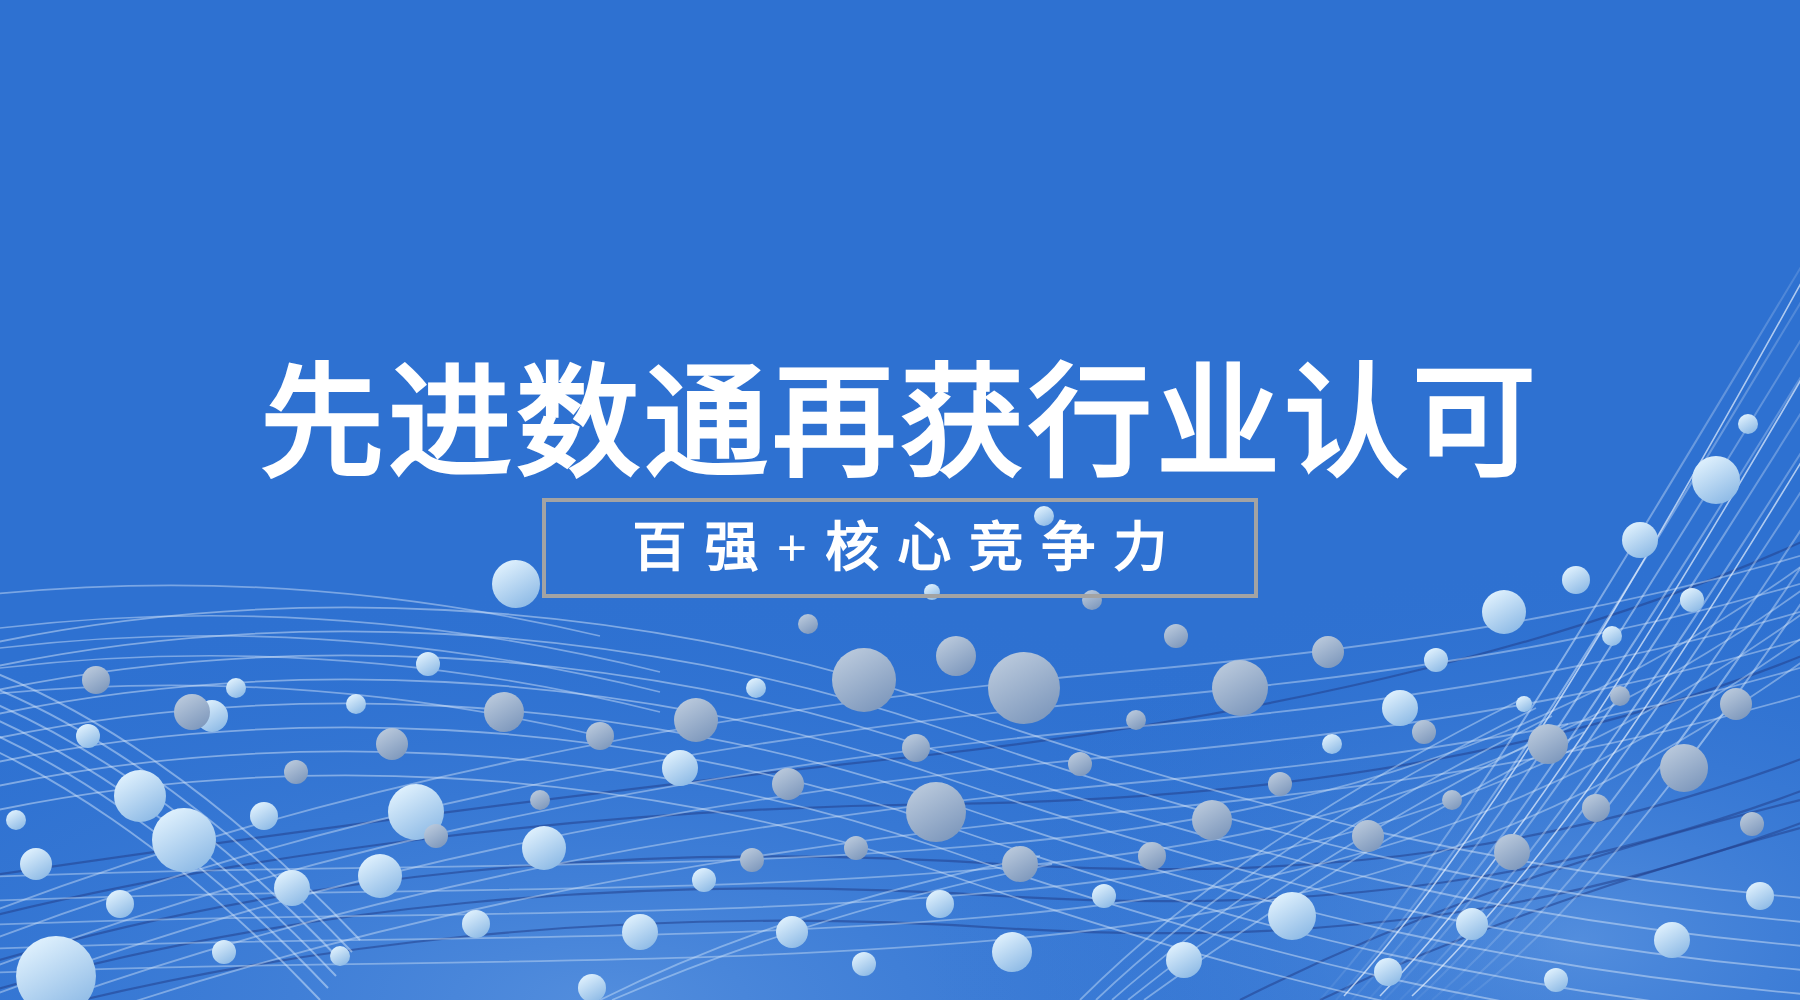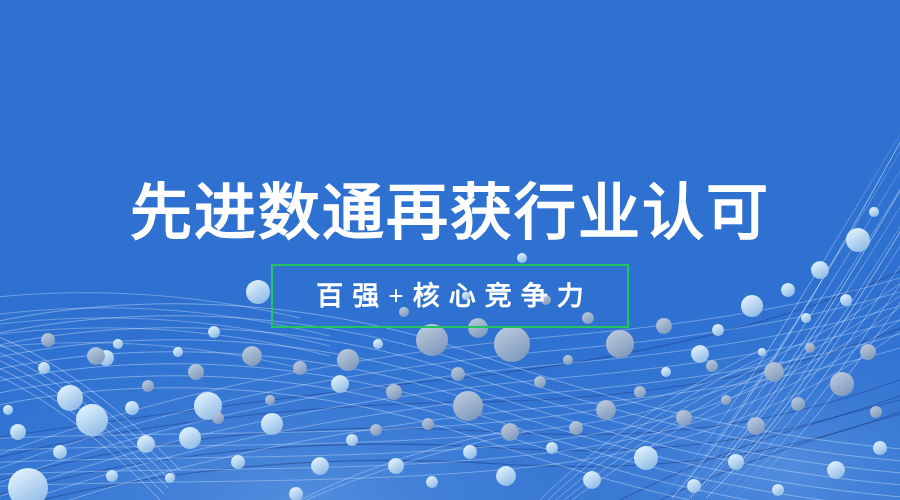--- a/index.html
+++ b/index.html
@@ -42,26 +42,26 @@
     font-size: 62px;
     line-height: 1.0;
     font-weight: 700;
     letter-spacing: 2px;
     font-family: "Liberation Serif", "DejaVu Serif", serif;
     white-space: nowrap;
     text-rendering: optimizeLegibility;
   }
   .subtitle-wrap {
     position: absolute;
-    top: 264px;
+    top: 249px;
     left: 271px;
     width: 358px;
-    height: 64px;
+    height: 50px;
     box-sizing: border-box;
-    border: 2px solid #22c55e;
+    border: 2px solid #a3a3a3;
     display: flex;
     align-items: center;
     justify-content: center;
   }
   .subtitle {
     color: #ffffff;
     font-size: 27px;
     font-weight: 700;
     letter-spacing: 9px;
     text-indent: 9px;

